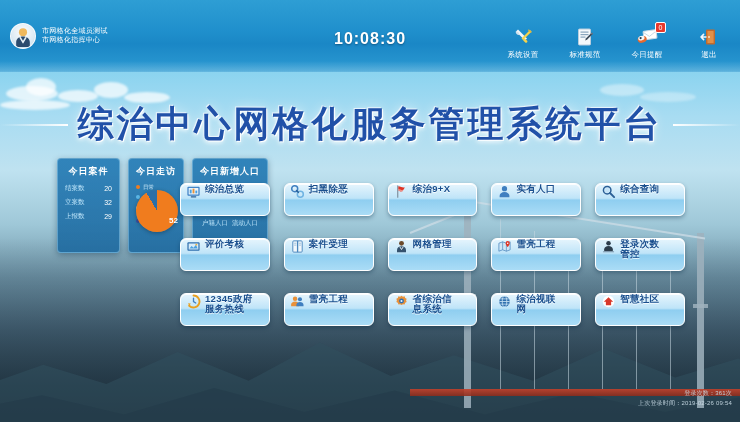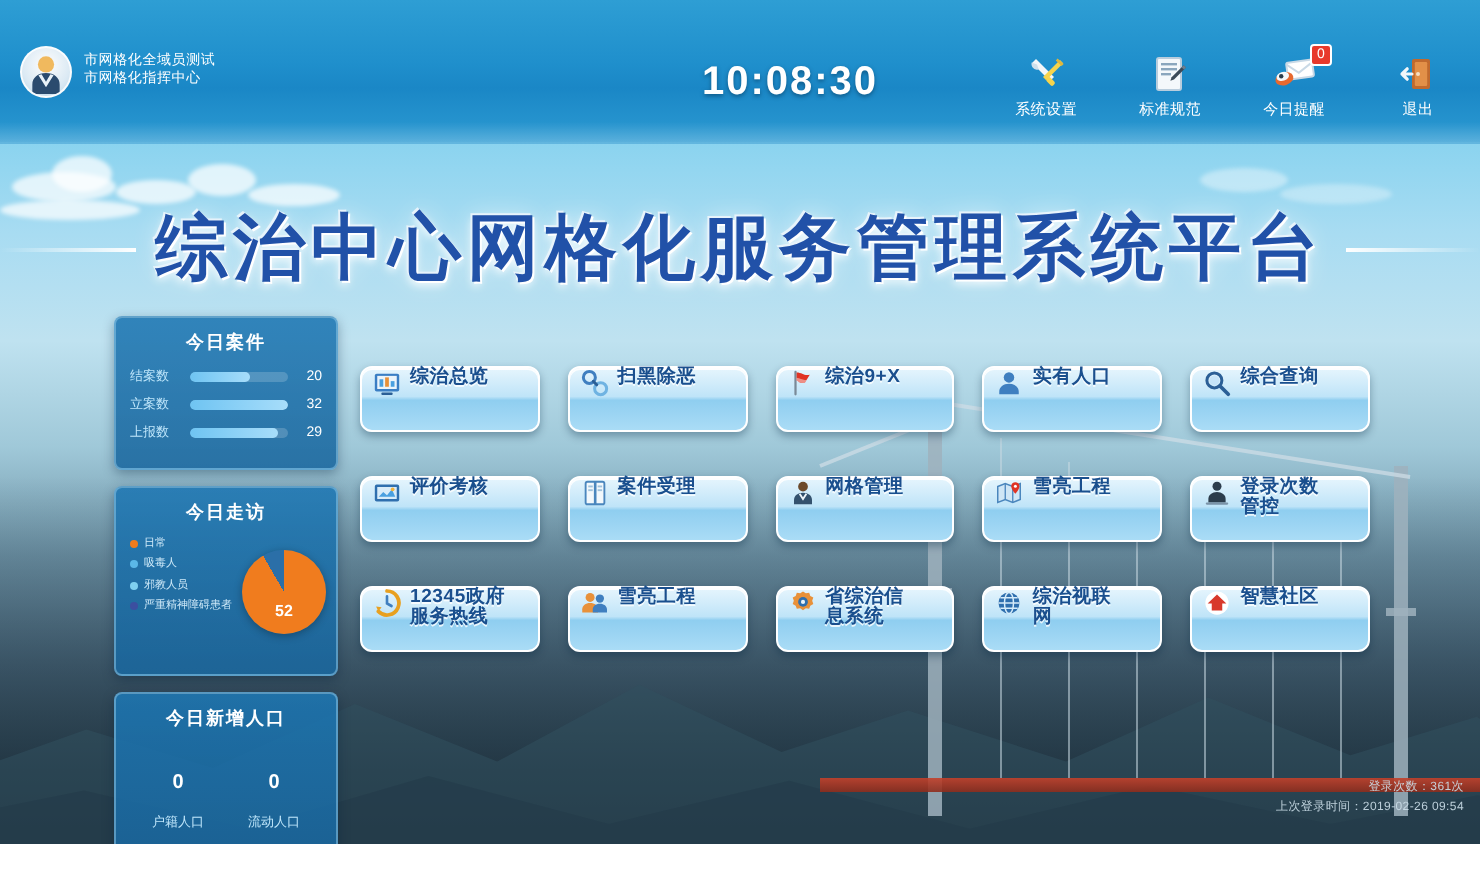--- a/index.html
+++ b/index.html
@@ -64,23 +64,22 @@
     background: radial-gradient(circle at 50% 35%, #fdfdfd 0%, #dceaf4 60%, #b9d4e6 100%);
     border: 1px solid rgba(255,255,255,.85);
     display: flex; align-items: flex-end; justify-content: center; overflow: hidden;
     flex: none;
   }
   .avatar svg { display: block; }
   .user-names { display: flex; flex-direction: column; line-height: 1.25; }
   .user-names span { color: #ffffff; font-size: 7px; letter-spacing: .3px; white-space: nowrap; }
   .clock {
     position: absolute; left: 50%; top: 30px; transform: translateX(-50%);
-    color: #ffffff; font-size: 20px; font-weight: bold; letter-spacing: 1px;
+    color: #ffffff; font-size: 16px; font-weight: bold; letter-spacing: 1px;
     text-shadow: 0 1px 2px rgba(0,40,70,.5);
-    margin-left: 25px;
   }
   .topnav { position: absolute; right: 8px; top: 26px; display: flex; align-items: center; gap: 16px; }
   .nav-item {
     position: relative; width: 46px; display: flex; flex-direction: column;
     align-items: center; gap: 2px; cursor: pointer;
   }
   .nav-ico { height: 22px; display: flex; align-items: center; justify-content: center; }
   .nav-label { color: #ffffff; font-size: 7.5px; white-space: nowrap; letter-spacing: .2px; }
   .badge {
     position: absolute; top: -4px; right: 4px; min-width: 11px; height: 11px;
@@ -98,21 +97,21 @@
   .title-line.r { background: linear-gradient(to left, rgba(255,255,255,0), #ffffff); }
   .platform-title {
     font-size: 36px; font-weight: bold; color: #2151a8; letter-spacing: 3px;
     text-shadow:
       1px 1px 0 #ffffff, -1px -1px 0 #e7f3fb,
       0 2px 4px rgba(255,255,255,.9), 0 0 12px rgba(255,255,255,.6);
     white-space: nowrap;
   }
 
   
-  .side-panels { position: absolute; left: 57px; top: 158px; width: 112px; display: flex; flex-direction: column; gap: 8px; }
+  .side-panels { position: absolute; left: 57px; top: 158px; width: 112px; display: flex; flex-direction: row; gap: 8px; }
   .panel {
     background: linear-gradient(to bottom, rgba(29,118,178,.88), rgba(26,103,158,.88));
     border: 1px solid rgba(150,205,235,.5);
     border-radius: 4px; padding: 6px 7px 8px;
     box-shadow: 0 2px 6px rgba(0,30,55,.35);
   }
   .panel-title {
     color: #ffffff; font-size: 9px; font-weight: bold; text-align: center;
     letter-spacing: 1px; margin-bottom: 6px; white-space: nowrap;
   }
@@ -123,21 +122,21 @@
   .stat-val { color: #ffffff; font-size: 7px; width: 13px; text-align: right; flex: none; }
 
   .pie-panel-body { position: relative; height: 60px; }
   .legend { position: absolute; left: 0; top: 0; display: flex; flex-direction: column; gap: 4px; }
   .legend-item { display: flex; align-items: center; gap: 3px; }
   .legend-dot { width: 4px; height: 4px; border-radius: 50%; flex: none; }
   .legend-txt { color: #cfeaf9; font-size: 5.5px; line-height: 1.15; white-space: pre-line; }
   .pie {
     position: absolute; right: -2px; top: 6px; width: 42px; height: 42px; border-radius: 50%;
     background: conic-gradient(#f07c1e 0deg 330deg, #2b6fa8 330deg 360deg);
-    display: flex; align-items: flex-end; justify-content: center;
+    display: flex; align-items: flex-end; justify-content: flex-end;
     box-shadow: 0 1px 4px rgba(0,0,0,.3);
   }
   .pie-val { color: #ffffff; font-size: 8px; font-weight: bold; margin-bottom: 7px; }
 
   .pop-body { display: flex; justify-content: space-around; padding: 14px 0 2px; }
   .pop-cell { display: flex; flex-direction: column; align-items: center; gap: 10px; }
   .pop-num { color: #ffffff; font-size: 10px; font-weight: bold; }
   .pop-label { color: #bfe6fb; font-size: 6.5px; white-space: nowrap; }
 
   

